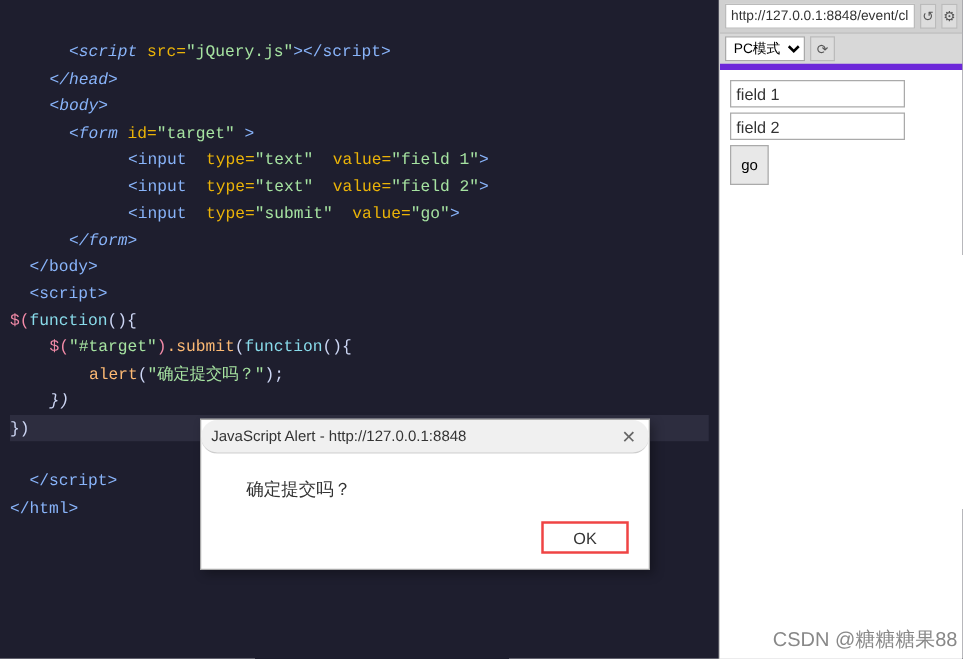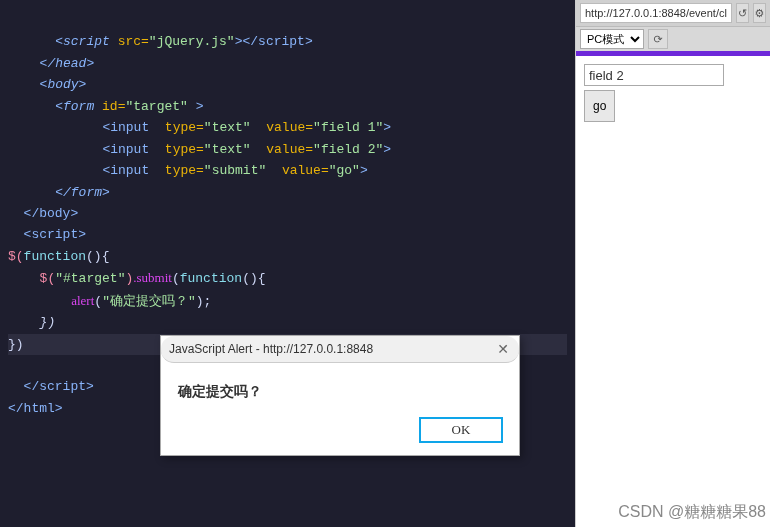--- a/index.html
+++ b/index.html
@@ -40,21 +40,21 @@
       font-size: 13px;
       white-space: pre;
     }
 
     
     .tag { color: #89b4fa; }
     .attr { color: #eab308; }
     .val { color: #a6e3a1; }
     .punct { color: #cdd6f4; }
     .kw { color: #89dceb; }
-    .fn { color: #d946ef; font-family: Liberation Serif, serif; }
+    .fn { color: #fdba74; }
     .str { color: #a6e3a1; }
     .dollar { color: #f38ba8; }
     .indent1 { padding-left: 16px; font-style: italic; }
     .indent2 { padding-left: 32px; }
 
     
     #preview-panel {
       width: 195px;
       background: #e8e8e8;
       display: flex;
@@ -171,41 +171,40 @@
     .alert-close {
       cursor: pointer;
       font-size: 14px;
       color: #666;
       border: none;
       background: none;
       padding: 0 2px;
     }
 
     .alert-body {
-      padding: 20px 17px 16px;
+      padding: 20px 36px 16px;
       font-size: 14px;
       color: #333;
-      font-weight: bold;
     }
 
     .alert-footer {
       padding: 0 16px 12px;
       display: flex;
       justify-content: flex-end;
     }
 
     .alert-ok-btn {
-      width: 84px;
+      width: 70px;
       height: 26px;
       background: white;
-      border: 2px solid #0ea5e9;
+      border: 2px solid #ef4444;
       color: #333;
       font-size: 13px;
       cursor: pointer;
-      font-family: Liberation Serif, serif;
+      font-family: Liberation Sans, sans-serif;
     }
   </style>
 </head>
 <body>
 
 <div id="code-panel">
 
   <div class="code-content">
 <span class="indent1 tag">    &lt;script</span> <span class="attr">src=</span><span class="val">"jQuery.js"</span><span class="tag">&gt;&lt;/script&gt;</span>
 <span class="tag indent1">  &lt;/head&gt;</span>
@@ -237,20 +236,21 @@
 
   <div class="preview-toolbar2">
     <select class="pc-select">
       <option>PC模式</option>
     </select>
     <button class="toolbar-icon-btn" title="Rotate">⟳</button>
   </div>
 
   <div class="preview-area">
     
+    <input class="preview-form-input" type="text" value="field 1" style="">
     <input class="preview-form-input" type="text" value="field 2" style="">
     <button class="preview-submit">
       <span>go</span>
     </button>
 
     
     <div class="preview-watermark">
       <span>CSDN @糖糖糖果88</span>
     </div>
   </div>

